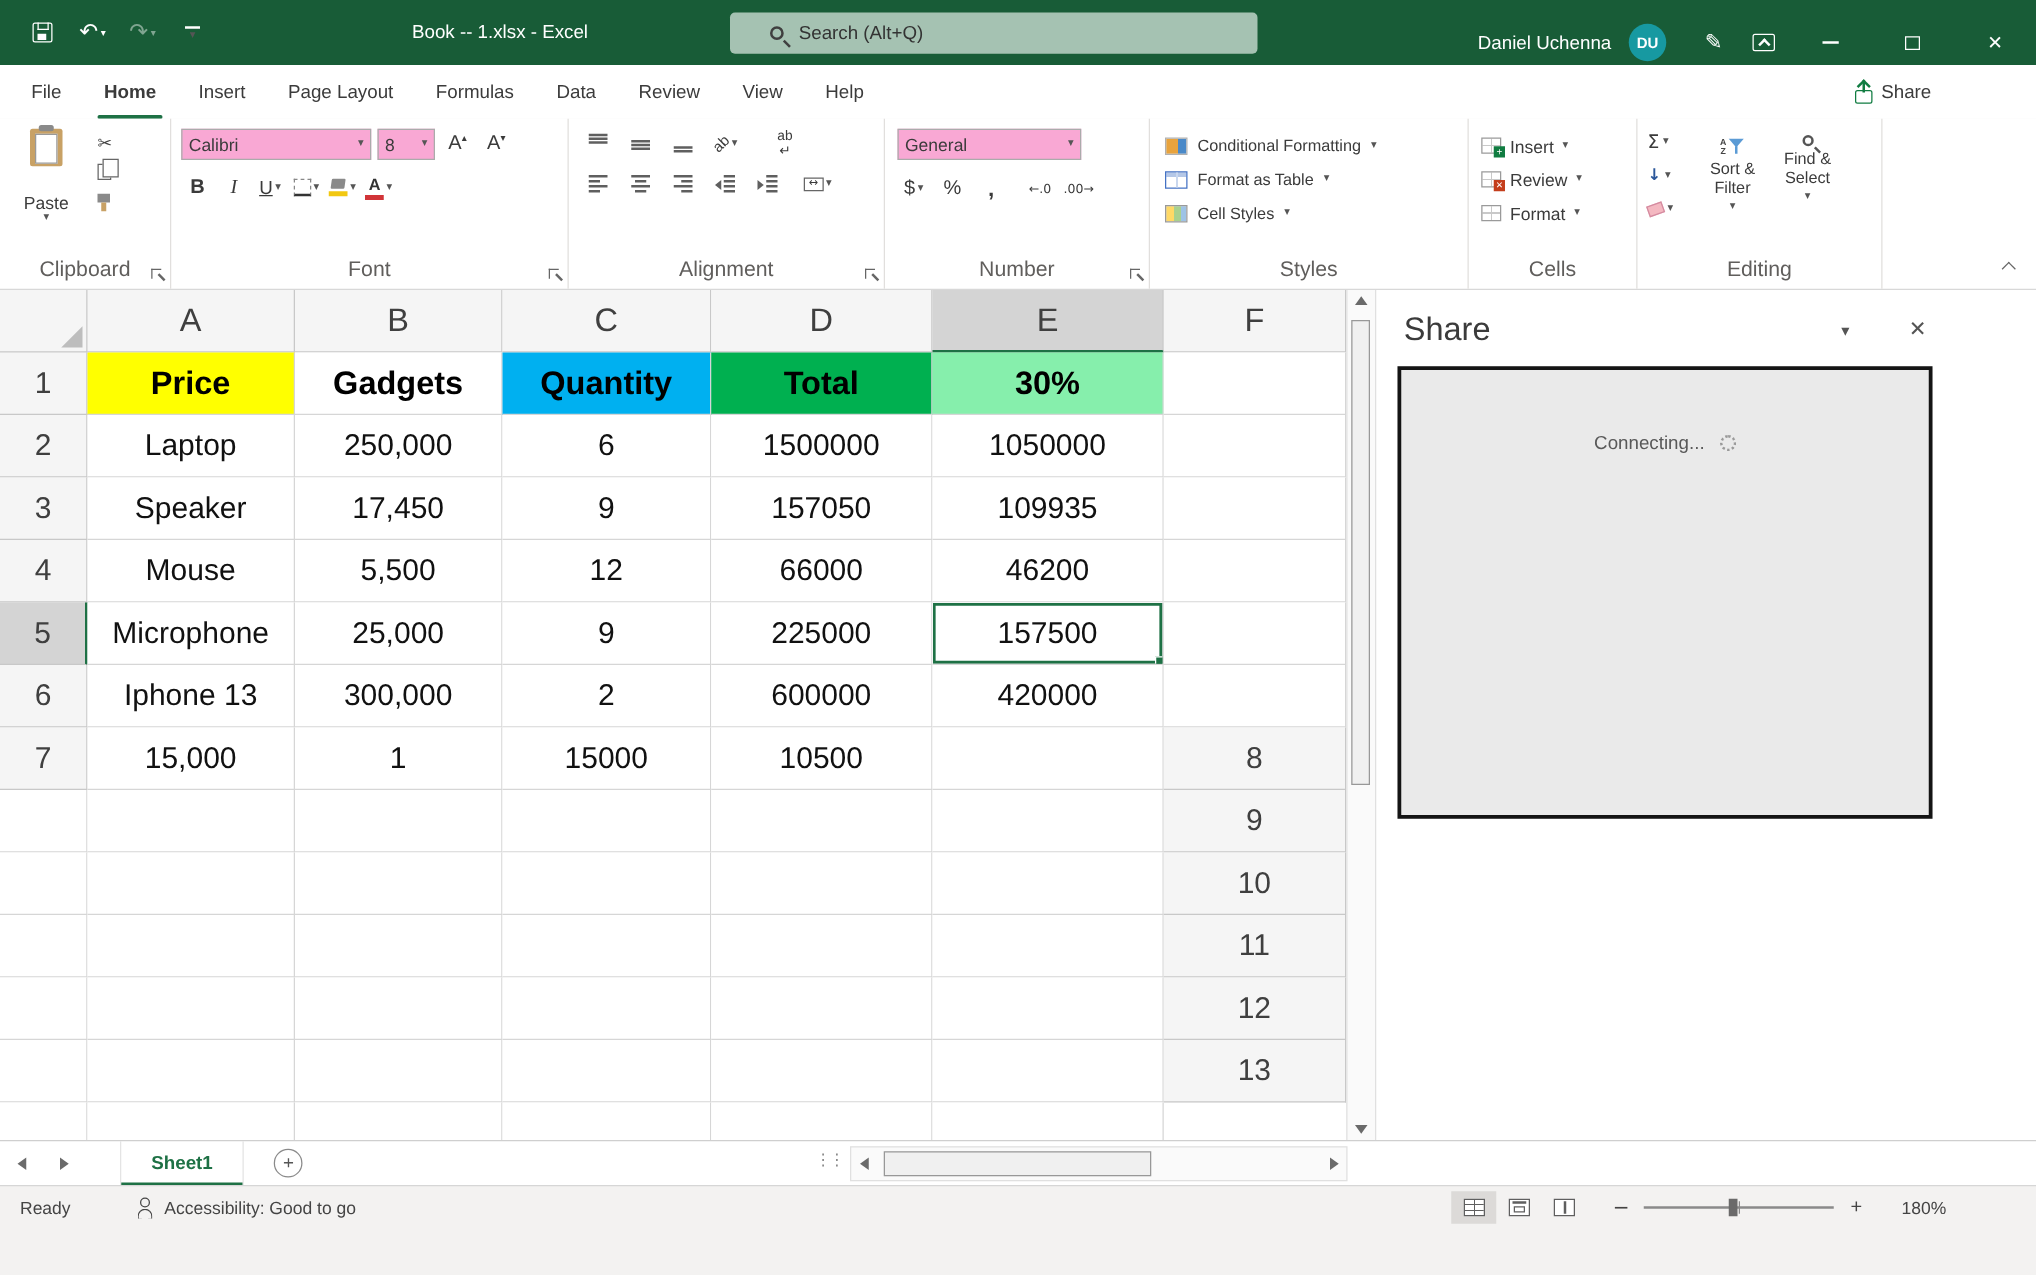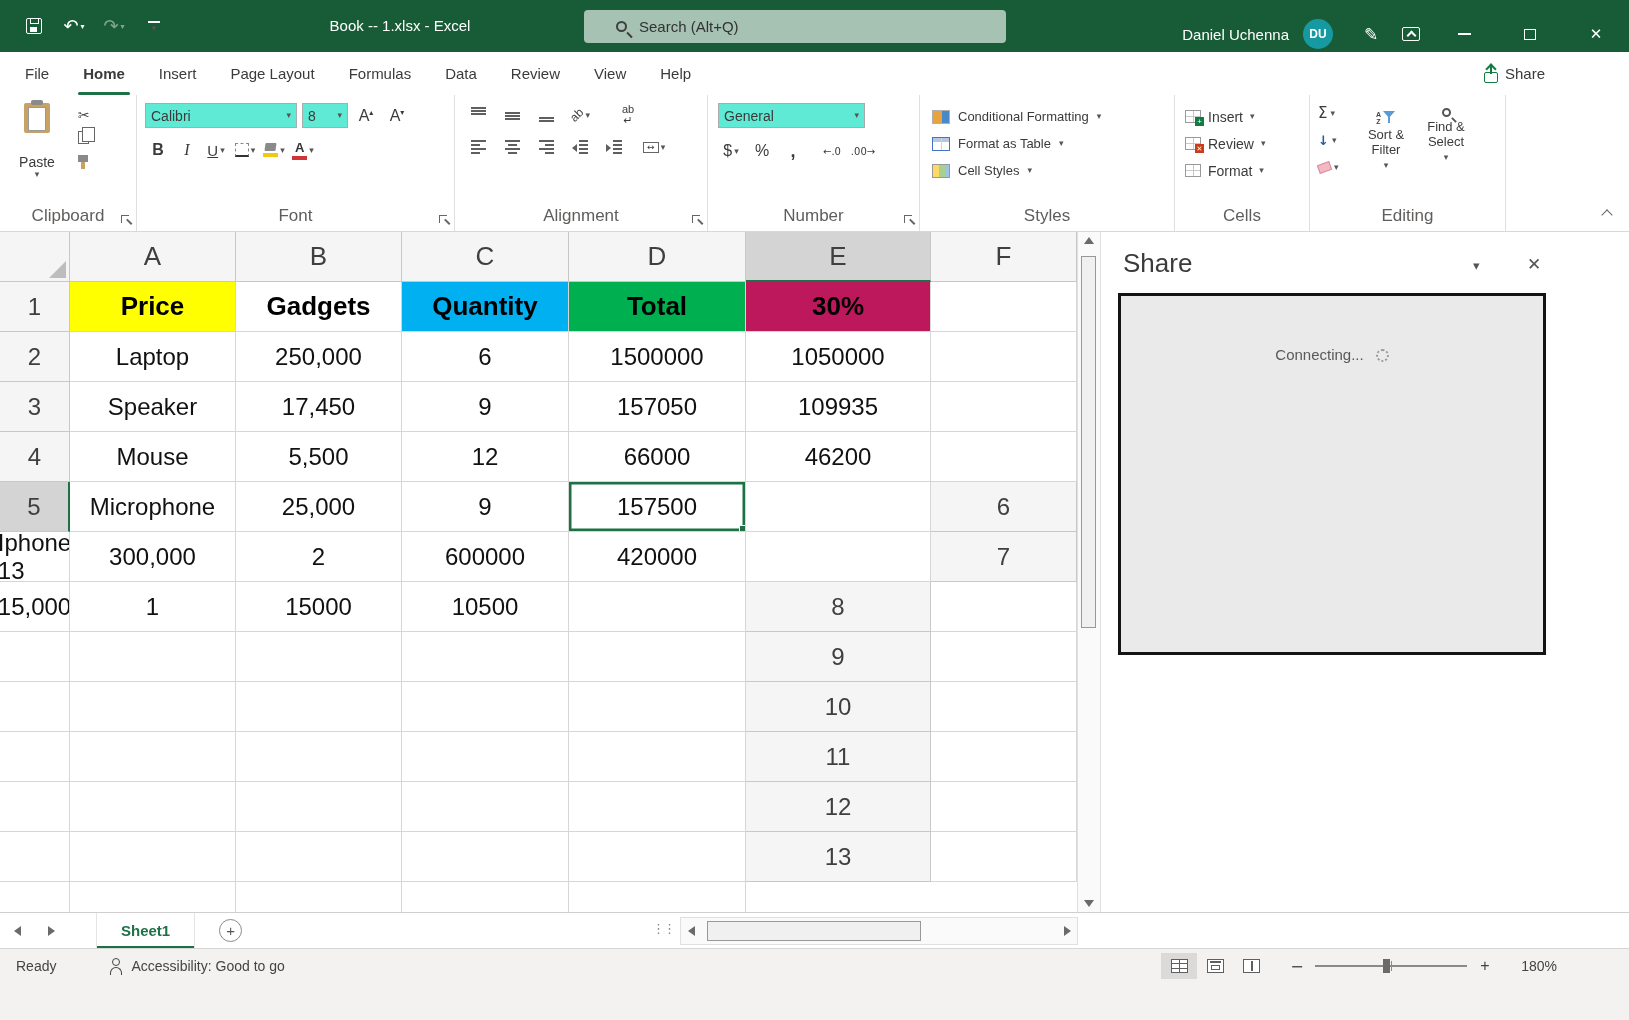--- a/index.html
+++ b/index.html
@@ -48,21 +48,21 @@
 
   
   #ribbon{position:absolute;top:95px;left:0;right:0;height:137px;background:#fff;border-bottom:1px solid #d8d8d8;display:flex}
   .rgroup{position:relative;height:100%;border-right:1px solid #e1dfdd;padding-top:8px;flex:none}
   .glabel{position:absolute;bottom:5px;left:0;right:0;text-align:center;font-size:17px;color:#605e5c}
   .launcher{position:absolute;right:5px;bottom:6px;width:11px;height:11px}
   .launcher::before{content:"";position:absolute;left:1px;top:1px;width:7px;height:7px;border-left:1.4px solid #666;border-top:1.4px solid #666}
   .launcher::after{content:"";position:absolute;right:0;bottom:0;width:7px;height:2px;background:#666;transform:rotate(45deg);transform-origin:right bottom}
   .dd{font-size:9px;color:#555;line-height:1}
   .rrow{display:flex;align-items:center}
-  .combo{border:1px solid #ababab;height:25px;display:flex;align-items:center;justify-content:space-between;padding:4px 5px;font-size:14px;background:#5eead4}
+  .combo{border:1px solid #ababab;height:25px;display:flex;align-items:center;justify-content:space-between;padding:4px 5px;font-size:14px;background:#f9a8d4}
   
   .paste{width:58px;display:flex;flex-direction:column;align-items:center;margin-left:8px;float:left}
   .ic-clipboard{width:26px;height:30px;background:#c8a165;border-radius:2px;position:relative;margin-bottom:3px}
   .ic-clipboard::before{content:"";position:absolute;left:4px;top:4px;right:4px;bottom:2px;background:#fff;border:1px solid #999}
   .ic-clipboard::after{content:"";position:absolute;left:7px;top:-3px;width:12px;height:5px;background:#8a8a8a;border-radius:2px}
   .paste-lbl{font-size:14px;margin-top:18px}
   .clip-mini{float:left;display:flex;flex-direction:column;gap:8px;margin-left:12px;margin-top:4px}
   .ic-cut{font-size:14px;color:#444}
   .ic-copy{width:11px;height:13px;border:1.4px solid #666;background:#fff;position:relative}
   .ic-copy::after{content:"";position:absolute;left:3px;top:-5px;width:11px;height:13px;border:1.4px solid #666;background:#fff}
@@ -498,21 +498,21 @@
       <div class="hdr colh">B</div>
       <div class="hdr colh">C</div>
       <div class="hdr colh">D</div>
       <div class="hdr colh hl">E</div>
       <div class="hdr colh">F</div>
       <div class="hdr rowh">1</div>
       <div class="cell hrow" style="background: rgb(255, 255, 0);">Price</div>
       <div class="cell hrow" style="background: rgb(255, 255, 255);">Gadgets</div>
       <div class="cell hrow" style="background: rgb(0, 176, 240);">Quantity</div>
       <div class="cell hrow" style="background: rgb(0, 176, 80);">Total</div>
-      <div class="cell hrow" style="background: #be185d;">30%</div>
+      <div class="cell hrow" style="background: #86efac;">30%</div>
       <div class="cell"></div>
       <div class="hdr rowh">2</div>
       <div class="cell">Laptop</div>
       <div class="cell">250,000</div>
       <div class="cell">6</div>
       <div class="cell">1500000</div>
       <div class="cell">1050000</div>
       <div class="cell"></div>
       <div class="hdr rowh">3</div>
       <div class="cell">Speaker</div>
@@ -525,20 +525,21 @@
       <div class="cell">Mouse</div>
       <div class="cell">5,500</div>
       <div class="cell">12</div>
       <div class="cell">66000</div>
       <div class="cell">46200</div>
       <div class="cell"></div>
       <div class="hdr rowh hl">5</div>
       <div class="cell">Microphone</div>
       <div class="cell">25,000</div>
       <div class="cell">9</div>
+      <div class="cell">225000</div>
       <div class="cell selected">157500</div>
       <div class="cell"></div>
       <div class="hdr rowh">6</div>
       <div class="cell">Iphone 13</div>
       <div class="cell">300,000</div>
       <div class="cell">2</div>
       <div class="cell">600000</div>
       <div class="cell">420000</div>
       <div class="cell"></div>
       <div class="hdr rowh">7</div>

